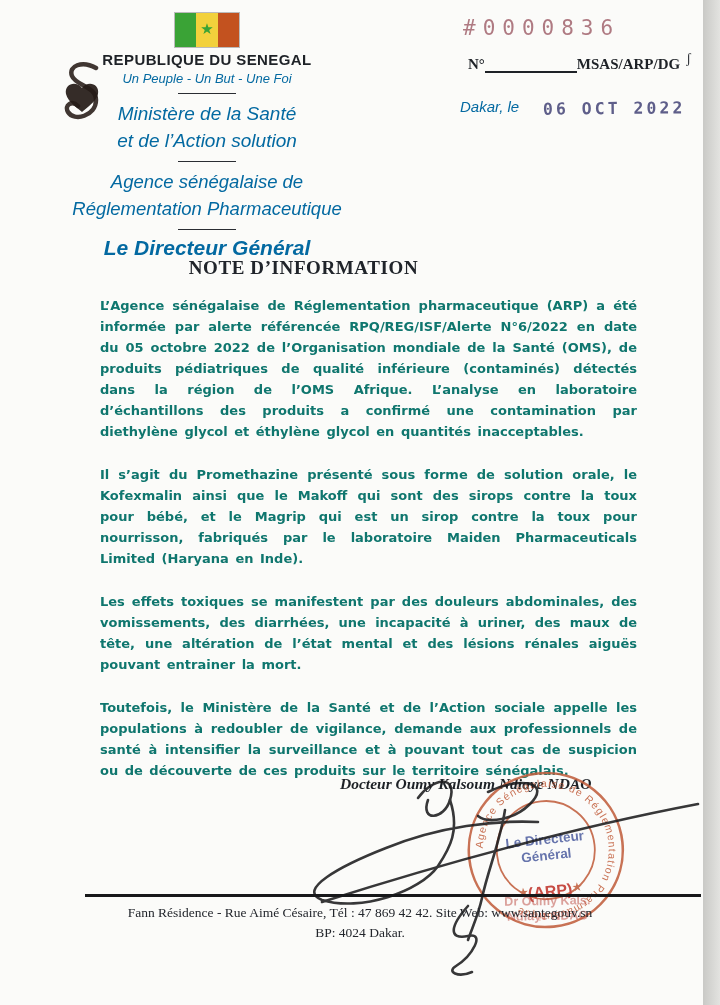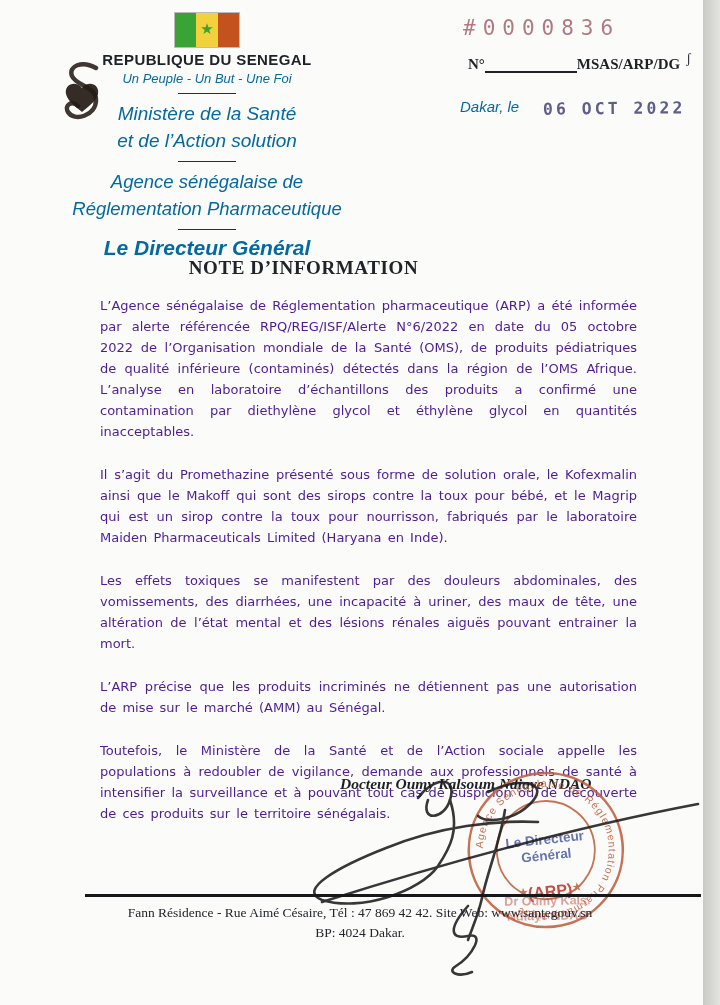--- a/index.html
+++ b/index.html
@@ -38,21 +38,21 @@
   #dateline{position:absolute;left:452px;top:98px;font-size:15px;margin-left:8px;}
   #datestamp{position:absolute;left:543px;top:99px;font-family:"DejaVu Sans Mono",monospace;
         font-weight:bold;font-size:16.5px;letter-spacing:3px;color:#4e4e7e;opacity:.9;
         white-space:nowrap;transform:rotate(-.6deg);}
 
   
   #title{position:absolute;left:0;top:257px;width:607px;text-align:center;
         font-weight:bold;font-size:19px;letter-spacing:.6px;color:#20242a;}
   #bodytext{position:absolute;left:100px;top:295px;width:537px;
         font-family:"DejaVu Sans",sans-serif;font-size:13px;line-height:21px;
-        color:#4c1d95;text-align:justify;word-spacing:2px;}
+        color:#0f766e;text-align:justify;word-spacing:2px;font-weight:bold;}
   #bodytext p{margin:0 0 22px;}
 
   
   #signame{position:absolute;left:340px;top:775px;width:365px;text-align:left;
         font-weight:bold;font-size:15.5px;color:#1d2126;font-style:italic;}
   #sigzone{position:absolute;left:300px;top:762px;width:415px;height:225px;pointer-events:none;}
   #stampwrap{position:absolute;left:160px;top:2px;transform:rotate(-6deg);opacity:.88;}
   #overprint{position:absolute;left:165px;top:132px;width:165px;text-align:center;
         font-family:"Liberation Sans",sans-serif;font-weight:bold;font-size:12.5px;
         color:#c0564d;opacity:.55;line-height:15px;transform:rotate(-1deg);}
@@ -101,21 +101,20 @@
   </div>
   <div id="dateline" class="script">Dakar, le</div>
   <div id="datestamp">06 OCT 2022</div>
 
   <div id="title">NOTE D’INFORMATION</div>
 
   <div id="bodytext">
     <p>L’Agence sénégalaise de Réglementation pharmaceutique (ARP) a été informée par alerte référencée RPQ/REG/ISF/Alerte N°6/2022 en date du 05 octobre 2022 de l’Organisation mondiale de la Santé (OMS), de produits pédiatriques de qualité inférieure (contaminés) détectés dans la région de l’OMS Afrique. L’analyse en laboratoire d’échantillons des produits a confirmé une contamination par diethylène glycol et éthylène glycol en quantités inacceptables.</p>
     <p>Il s’agit du Promethazine présenté sous forme de solution orale, le Kofexmalin ainsi que le Makoff qui sont des sirops contre la toux pour bébé, et le Magrip qui est un sirop contre la toux pour nourrisson, fabriqués par le laboratoire Maiden Pharmaceuticals Limited (Haryana en Inde).</p>
     <p>Les effets toxiques se manifestent par des douleurs abdominales, des vomissements, des diarrhées, une incapacité à uriner, des maux de tête, une altération de l’état mental et des lésions rénales aiguës pouvant entrainer la mort.</p>
-    <p>L’ARP précise que les produits incriminés ne détiennent pas une autorisation de mise sur le marché (AMM) au Sénégal.</p>
     <p>Toutefois, le Ministère de la Santé et de l’Action sociale appelle les populations à redoubler de vigilance, demande aux professionnels de santé à intensifier la surveillance et à pouvant tout cas de suspicion ou de découverte de ces produits sur le territoire sénégalais.</p>
   </div>
 
   <div id="signame">Docteur Oumy Kalsoum Ndiaye NDAO</div>
 
   <div id="sigzone">
     <div id="stampwrap">
       <svg width="172" height="172" viewBox="0 0 172 172">
         <defs>
           <path id="ringpath" d="M86,86 m-63,0 a63,63 0 1,1 126,0 a63,63 0 1,1 -126,0"></path>

